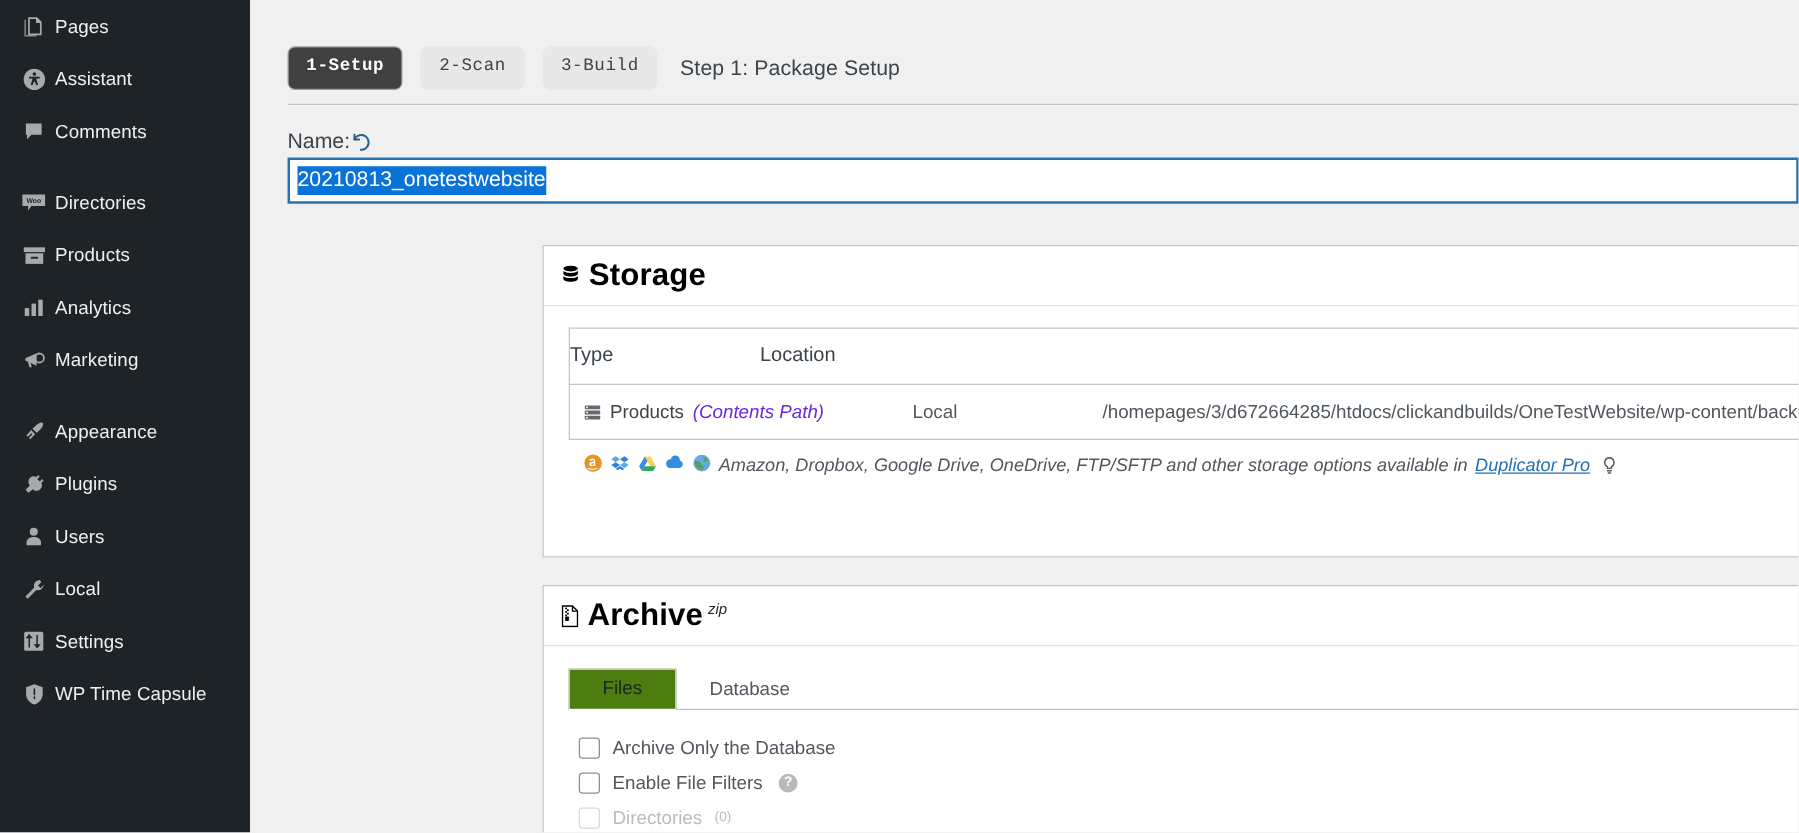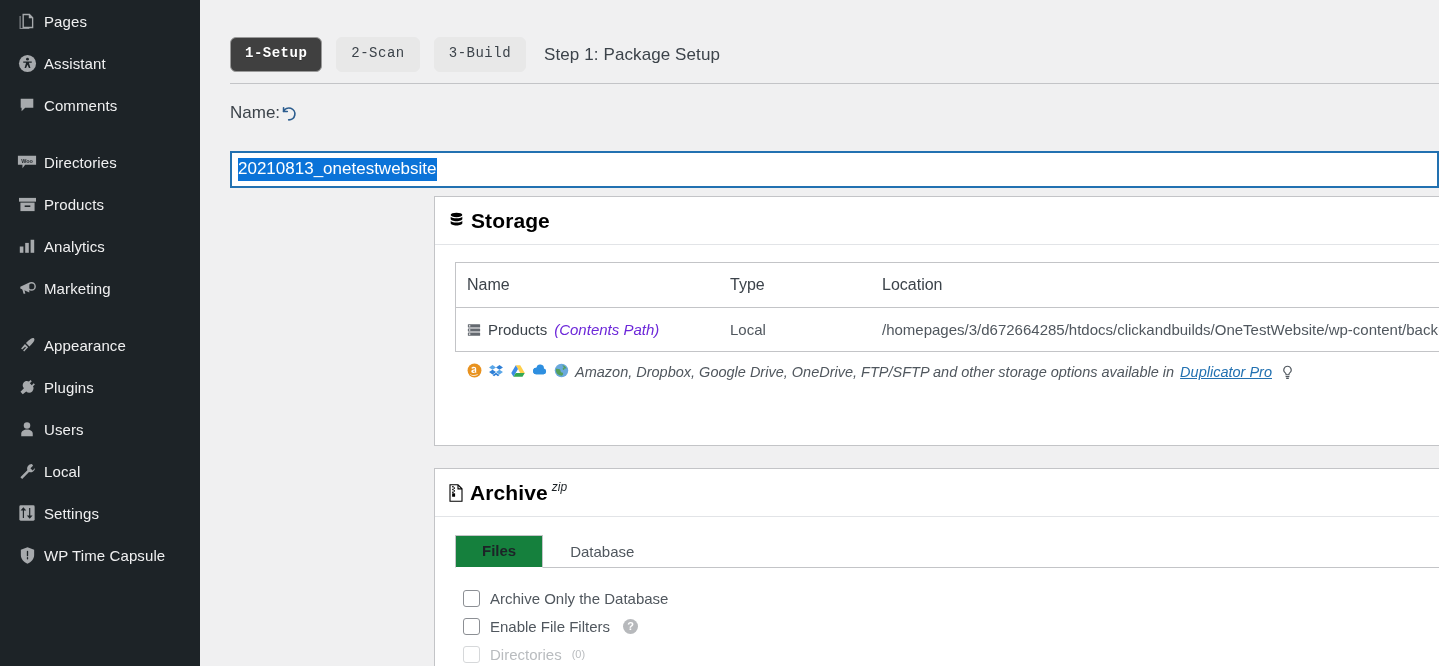--- a/index.html
+++ b/index.html
@@ -110,21 +110,21 @@
     left: 30px; right: 0; top: 83px;
     height: 1px; background: #c3c4c7;
   }
 
   
   #name-block { padding: 17px 0 0 30px; }
   #name-row { display: flex; align-items: center; gap: 0; height: 26px; }
   #name-label { font-size: 17px; color: #3c434a; }
   #revert-icon { display: flex; align-items: center; color: #2c5d8f; }
   #name-input-wrap {
-    margin-top: 25px;
+    margin-top: 0;
     margin-right: 0;
   }
   #name-input {
     width: 1209px;
     height: 37px;
     border: 2px solid #2271b1;
     background: #ffffff;
     font-size: 17px;
     color: #2c3338;
     padding: 0 6px;
@@ -161,21 +161,21 @@
     align-items: center;
     padding-left: 14px;
     border-bottom: 1px solid #e2e4e7;
   }
   .panel-head .ph-icon {
     margin-right: 7px;
     display: flex; align-items: center;
     color: #000;
   }
   .panel-head .ph-title {
-    font-size: 21px;
+    font-size: 25px;
     font-weight: bold;
     color: #000;
     letter-spacing: .1px;
     text-align: right;
   }
   .panel-head .ph-sup {
     font-size: 12px;
     font-style: italic;
     color: #1d2327;
     margin-left: 4px;
@@ -244,24 +244,24 @@
     padding: 7px 26px 8px;
     cursor: pointer;
     color: #50575e;
     border: 1px solid transparent;
     border-bottom: none;
     position: relative;
     top: 1px;
     line-height: 1.1;
   }
   .arch-tab.active {
-    background: #15803d;
+    background: #4d7c0f;
     border-color: #c3c4c7;
     color: #1d2327;
-    font-weight: bold;
+    font-weight: normal;
     border-bottom: 1px solid #fff;
   }
   #arch-options { padding: 16px 0 0 8px; }
   .cb-row {
     display: flex;
     align-items: center;
     gap: 10px;
     height: 28px;
     font-size: 15px;
     color: #50575e;
@@ -468,21 +468,20 @@
             <path d="M1.8 5.1v2.3c0 1.3 2.8 2.4 6.2 2.4s6.2-1.1 6.2-2.4V5.1c-1.2 1.1-3.6 1.6-6.2 1.6S3 6.2 1.8 5.1z"></path>
             <path d="M1.8 9.5v2.3c0 1.3 2.8 2.4 6.2 2.4s6.2-1.1 6.2-2.4V9.5c-1.2 1.1-3.6 1.6-6.2 1.6s-5-.5-6.2-1.6z"></path>
           </svg>
         </span>
         <span class="ph-title">Storage</span>
       </div>
 
       <div id="storage-body">
         <div id="storage-table">
           <div class="st-head">
-            <div class="c-name">Name</div>
             <div class="c-type">Type</div>
             <div class="c-loc">Location</div>
           </div>
           <div class="st-row">
             <div class="c-name">
               <span class="server-icon">
                 <svg width="14" height="14" viewBox="0 0 16 16" fill="currentColor">
                   <rect x="1" y="1.5" width="14" height="3.6" rx="0.6"></rect>
                   <rect x="1" y="6.2" width="14" height="3.6" rx="0.6"></rect>
                   <rect x="1" y="10.9" width="14" height="3.6" rx="0.6"></rect>

